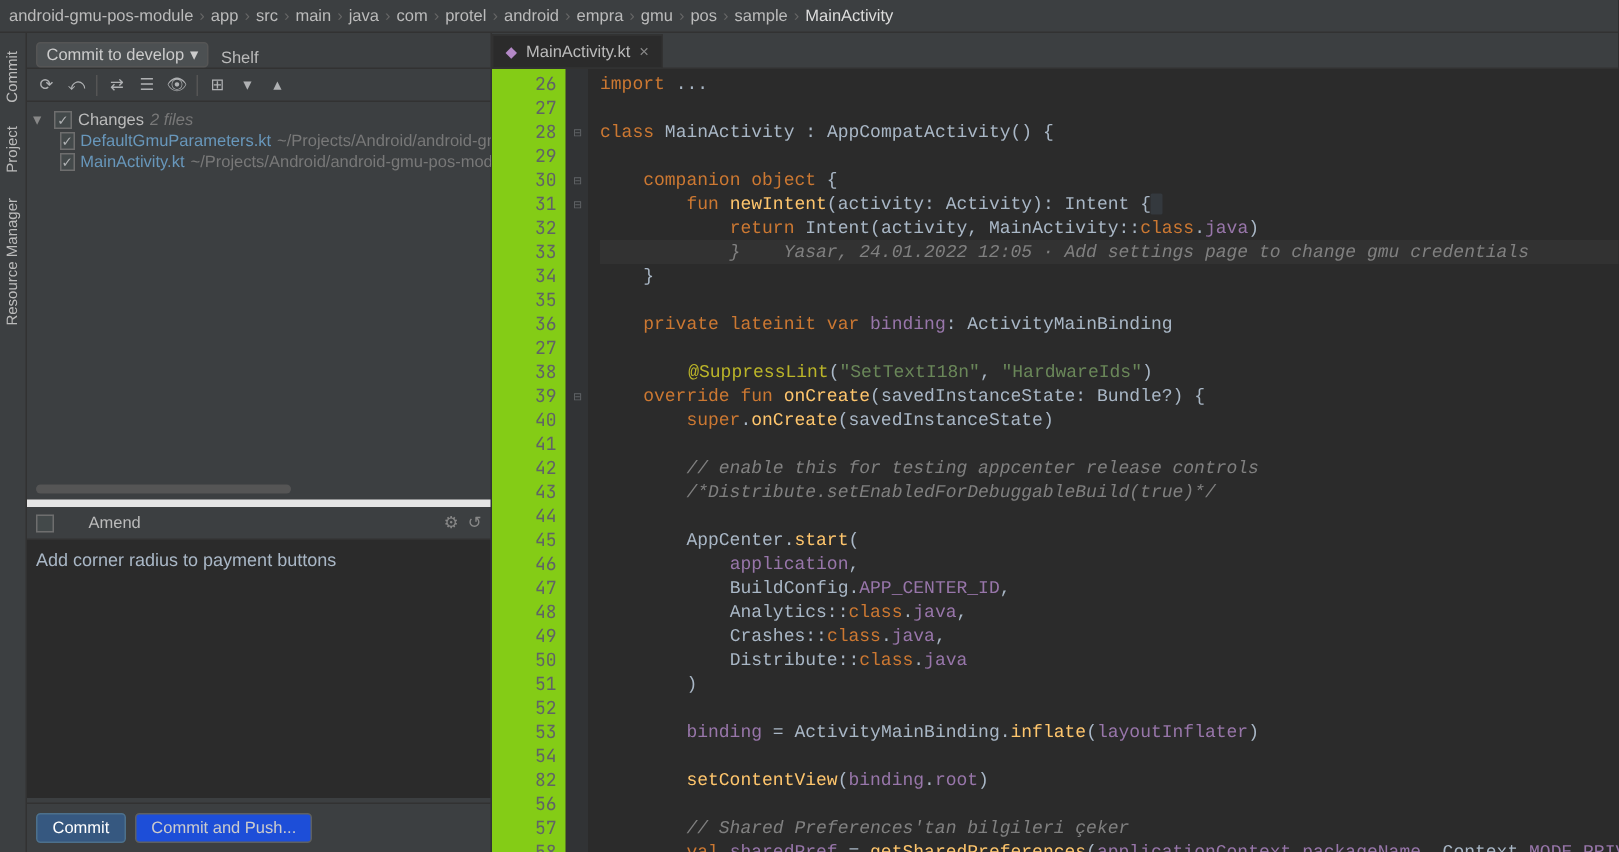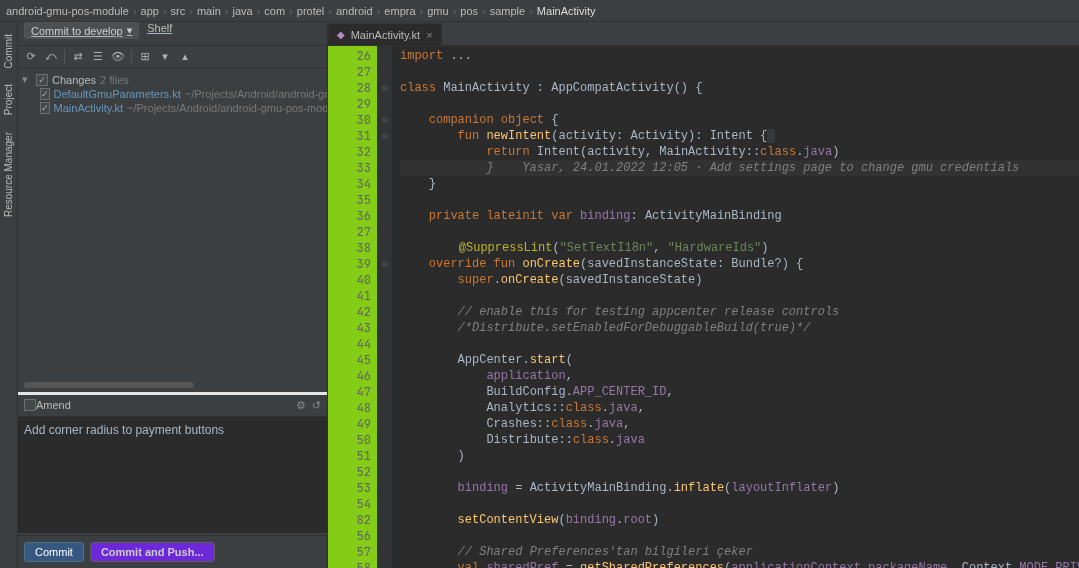--- a/index.html
+++ b/index.html
@@ -55,26 +55,25 @@
 .commit-panel {
   width: 310px;
   background: #3c3f41;
   display: flex;
   flex-direction: column;
   border-right: 1px solid #323232;
 }
 .commit-header {
   height: 24px;
   display: flex;
-  align-items: flex-start;
+  align-items: flex-end;
   padding: 0 6px;
   border-bottom: 1px solid #323232;
   font-size: 11px;
   gap: 8px;
-  text-decoration: underline;
 }
 .commit-header .target-combo {
   background: #4c5052;
   border: 1px solid #555;
   border-radius: 3px;
   padding: 1px 6px;
   font-size: 11px;
   color: #ccc;
   display: flex;
   align-items: center;
@@ -122,55 +121,56 @@
 .changes-tree .chk.checked::after {
   content: "✓";
   font-size: 9px;
   color: #afb1b3;
   line-height: 10px;
   display: block;
   text-align: center;
 }
 .changes-tree .twisty { width: 10px; color: #888; cursor: pointer; }
 .changes-tree .node-label { color: #bbb; }
-.changes-tree .count { color: #787878; }
+.changes-tree .count { color: #787878; font-style: italic; }
 .changes-tree .file { color: #6897bb; }
 .changes-tree .file-path { color: #787878; }
 .changes-tree .indent1 { padding-left: 22px; }
 
 .scroll-hint {
   height: 6px;
   margin: 4px 6px;
   background: #555;
   border-radius: 3px;
   width: 55%;
 }
 
 .amend-row {
   display: flex;
+  align-items: center;
   padding: 4px 6px;
-  gap: 0;
-  border-top: 3px solid #e5e5e5;
+  gap: 23px;
+  border-top: 5px solid #e5e5e5;
 }
 .amend-row .chk {
   width: 12px; height: 12px;
   border: 1px solid #6e6e6e;
   background: #43494a;
   cursor: pointer;
 }
 .amend-row .lbl { color: #bbb; }
 .amend-row .icons { margin-left: auto; display: flex; gap: 6px; color: #888; }
 
 .commit-msg {
   border-top: 1px solid #323232;
   flex: 0 0 auto;
 }
 .commit-msg textarea {
   width: 100%;
-  height: 116px;
+  height: 172px;
   background: #2b2b2b;
   border: none;
   resize: none;
   color: #a9b7c6;
   font-family: inherit;
   font-size: 12px;
   padding: 6px;
   outline: none;
 }
 
@@ -183,24 +183,23 @@
 .commit-buttons button {
   background: #365880;
   border: 1px solid #4c708c;
   color: #fff;
   font-size: 11px;
   padding: 3px 10px;
   border-radius: 3px;
   cursor: pointer;
 }
 .commit-buttons button.secondary {
-  background: #6d28d9;
+  background: #1d4ed8;
   border: 1px solid #5e6060;
   color: #ccc;
-  font-weight: bold;
 }
 
 .editor-area {
   flex: 1;
   display: flex;
   flex-direction: column;
   background: #2b2b2b;
   overflow: hidden;
 }
 .editor-tabs {

